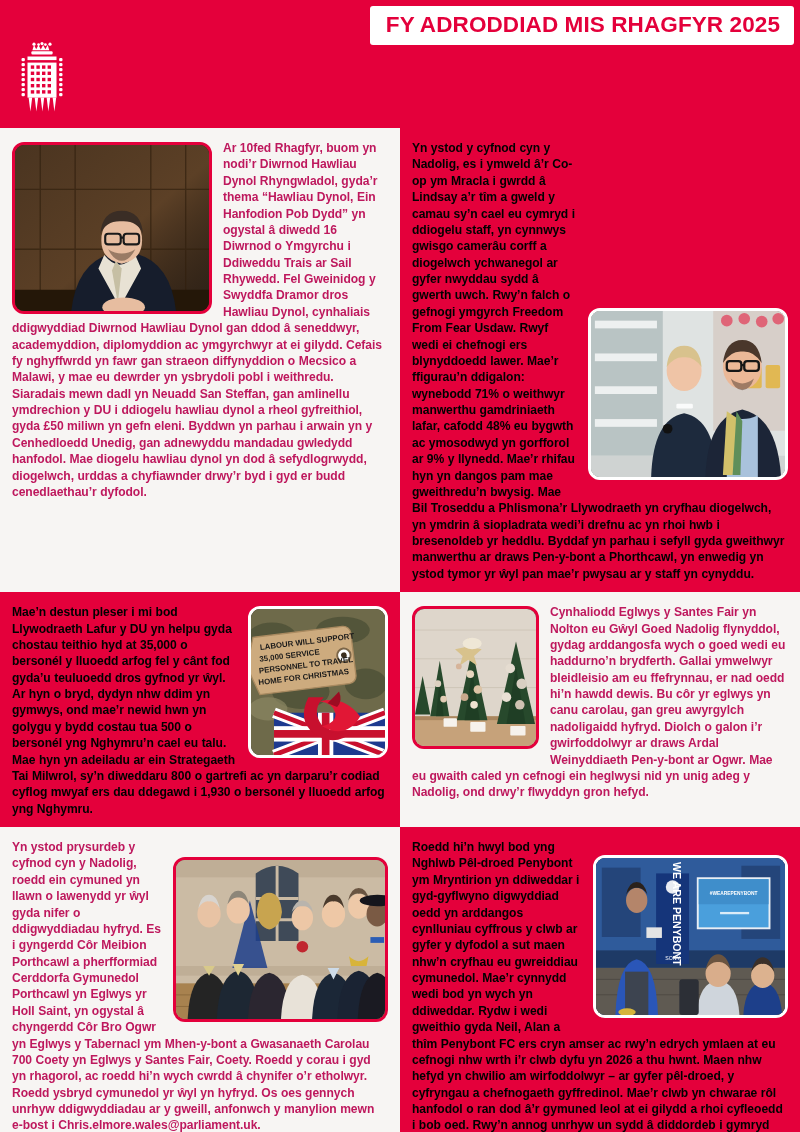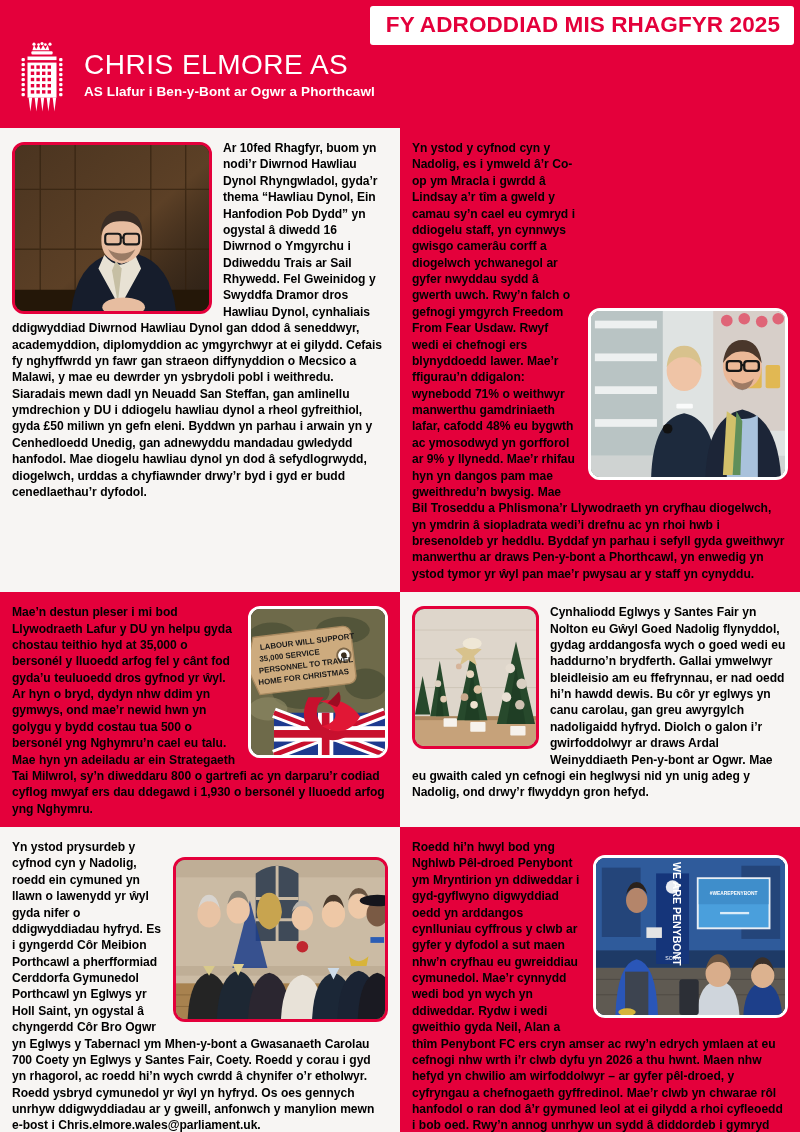--- a/index.html
+++ b/index.html
@@ -82,21 +82,21 @@
 
   
   .flow {
     font-size: 12.1px;
     font-weight: 700;
     line-height: 1.355;
     letter-spacing: -0.05px;
     text-align: left;
     word-spacing: .2px;
   }
-  .cell.light .flow { color: #000000; }
+  .cell.light .flow { color: #be185d; }
   .cell.red   .flow { color: #000000; }
 
   
   .photo {
     border: 3px solid #e4003b;
     border-radius: 12px;
     overflow: hidden;
     position: relative;
     background: #2a2018;
   }
@@ -188,24 +188,20 @@
               <rect x="33.6" y="48.2" width="3.4" height="3.4"></rect>
           </g>
 
           <path d="M14.6 55.6h3.6l-1.8 14z"></path>
           <path d="M20.6 55.6h3.6l-1.8 14z"></path>
           <path d="M26.6 55.6h3.6l-1.8 14z"></path>
           <path d="M32.6 55.6h3.6l-1.8 14z"></path>
           <path d="M38.6 55.6h3.6l-1.8 14z"></path>
         </g>
       </svg>
-      <div class="brand-text">
-        <div class="brand-name">CHRIS ELMORE AS</div>
-        <div class="brand-sub">AS Llafur i Ben-y-Bont ar Ogwr a Phorthcawl</div>
-      </div>
     </div>
   </div>
 
   <div class="grid">
 
     <div class="row r1">
 
       <div class="cell light">
         <div class="cell-inner clearfix">
           <div class="photo float-left">

